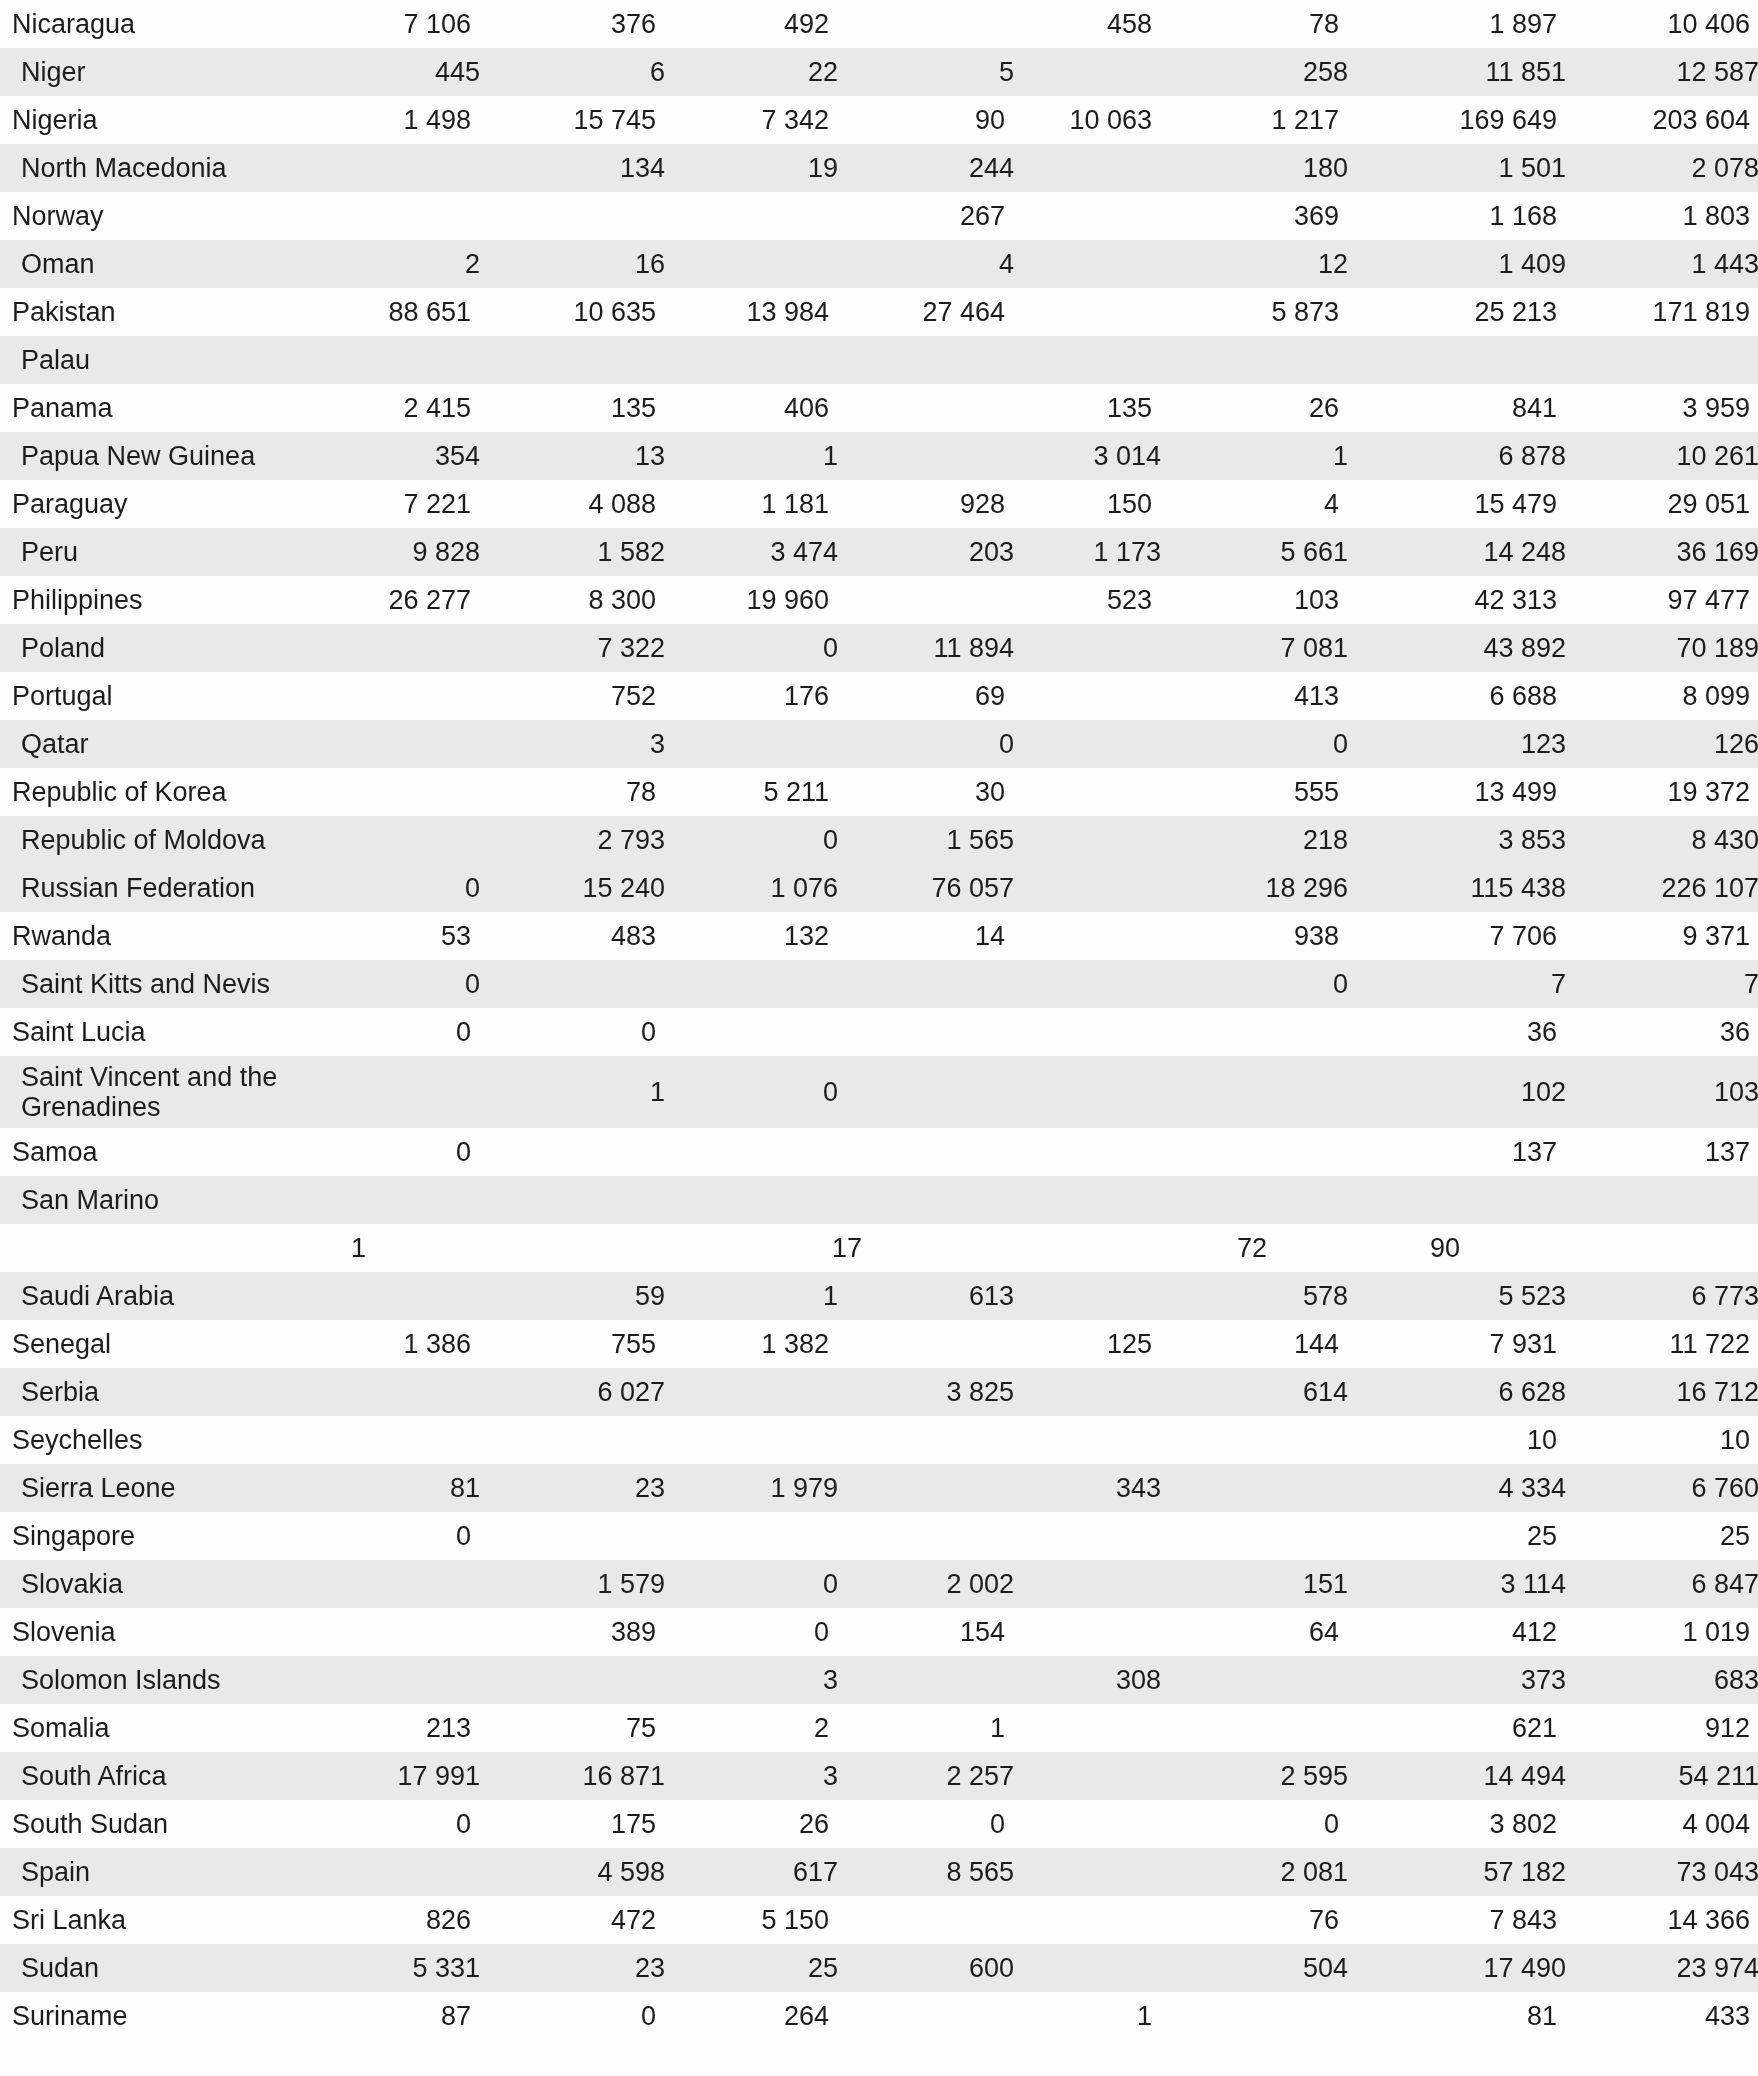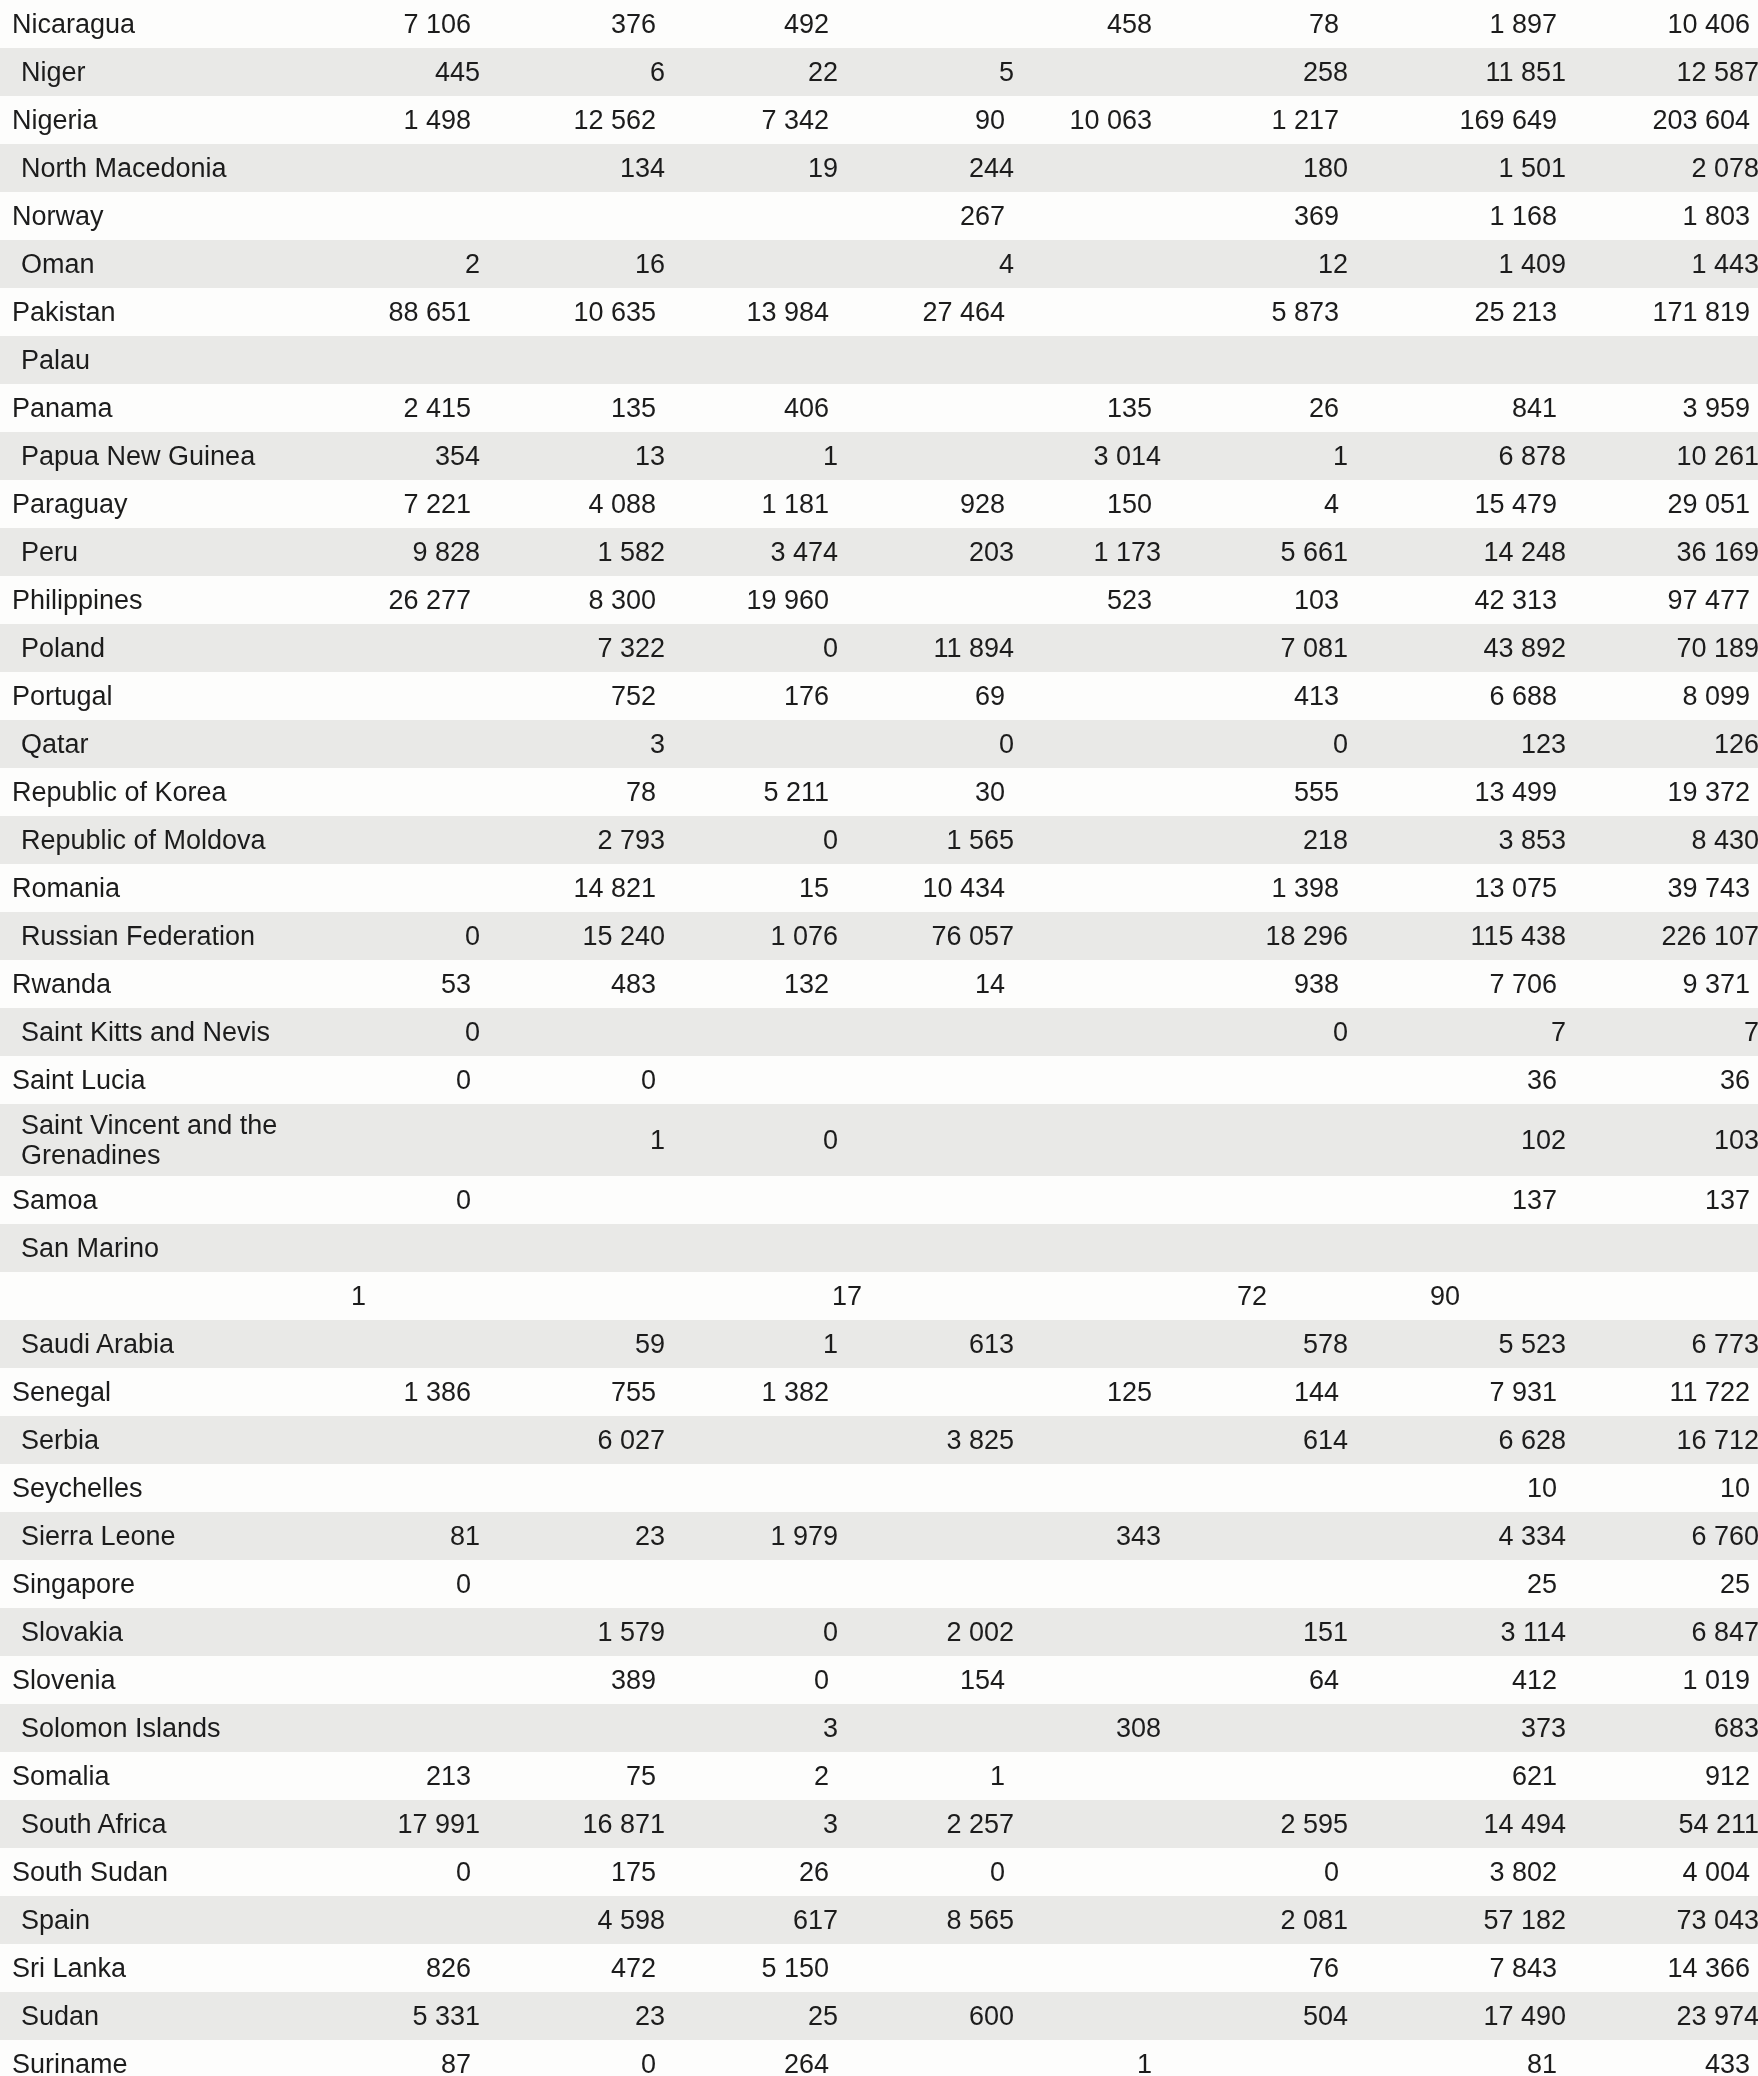--- a/index.html
+++ b/index.html
@@ -73,21 +73,21 @@
     <div class="cell c-v c-v2">22</div>
     <div class="cell c-v c-v3">5</div>
     <div class="cell c-v c-v4"></div>
     <div class="cell c-v c-v5">258</div>
     <div class="cell c-v c-v6">11 851</div>
     <div class="cell c-v c-v7">12 587</div>
   </div>
     <div class="row">
     <div class="cell c-country">Nigeria</div>
     <div class="cell c-v c-v0">1 498</div>
-    <div class="cell c-v c-v1">12 562</div>
+    <div class="cell c-v c-v1">15 745</div>
     <div class="cell c-v c-v2">7 342</div>
     <div class="cell c-v c-v3">90</div>
     <div class="cell c-v c-v4">10 063</div>
     <div class="cell c-v c-v5">1 217</div>
     <div class="cell c-v c-v6">169 649</div>
     <div class="cell c-v c-v7">203 604</div>
   </div>
     <div class="row alt">
     <div class="cell c-country">North Macedonia</div>
     <div class="cell c-v c-v0"></div>
@@ -246,31 +246,20 @@
     <div class="cell c-country">Republic of Moldova</div>
     <div class="cell c-v c-v0"></div>
     <div class="cell c-v c-v1">2 793</div>
     <div class="cell c-v c-v2">0</div>
     <div class="cell c-v c-v3">1 565</div>
     <div class="cell c-v c-v4"></div>
     <div class="cell c-v c-v5">218</div>
     <div class="cell c-v c-v6">3 853</div>
     <div class="cell c-v c-v7">8 430</div>
   </div>
-    <div class="row">
-    <div class="cell c-country">Romania</div>
-    <div class="cell c-v c-v0"></div>
-    <div class="cell c-v c-v1">14 821</div>
-    <div class="cell c-v c-v2">15</div>
-    <div class="cell c-v c-v3">10 434</div>
-    <div class="cell c-v c-v4"></div>
-    <div class="cell c-v c-v5">1 398</div>
-    <div class="cell c-v c-v6">13 075</div>
-    <div class="cell c-v c-v7">39 743</div>
-  </div>
     <div class="row alt">
     <div class="cell c-country">Russian Federation</div>
     <div class="cell c-v c-v0">0</div>
     <div class="cell c-v c-v1">15 240</div>
     <div class="cell c-v c-v2">1 076</div>
     <div class="cell c-v c-v3">76 057</div>
     <div class="cell c-v c-v4"></div>
     <div class="cell c-v c-v5">18 296</div>
     <div class="cell c-v c-v6">115 438</div>
     <div class="cell c-v c-v7">226 107</div>

